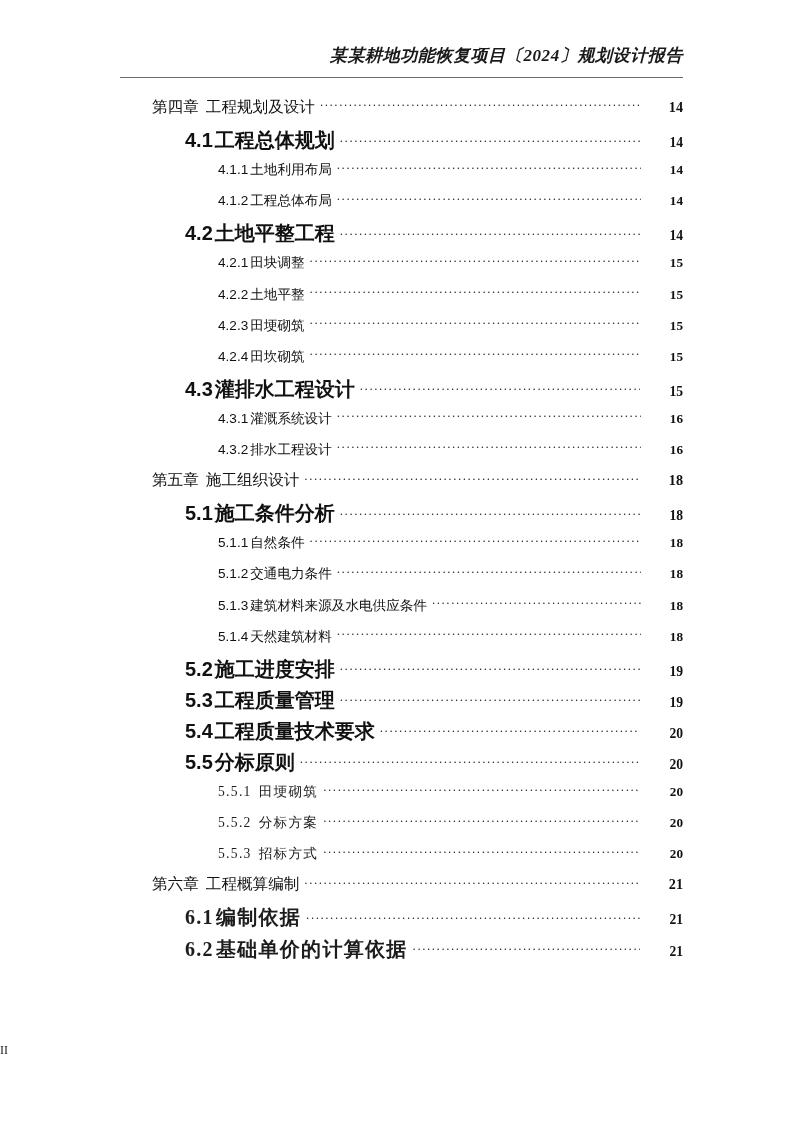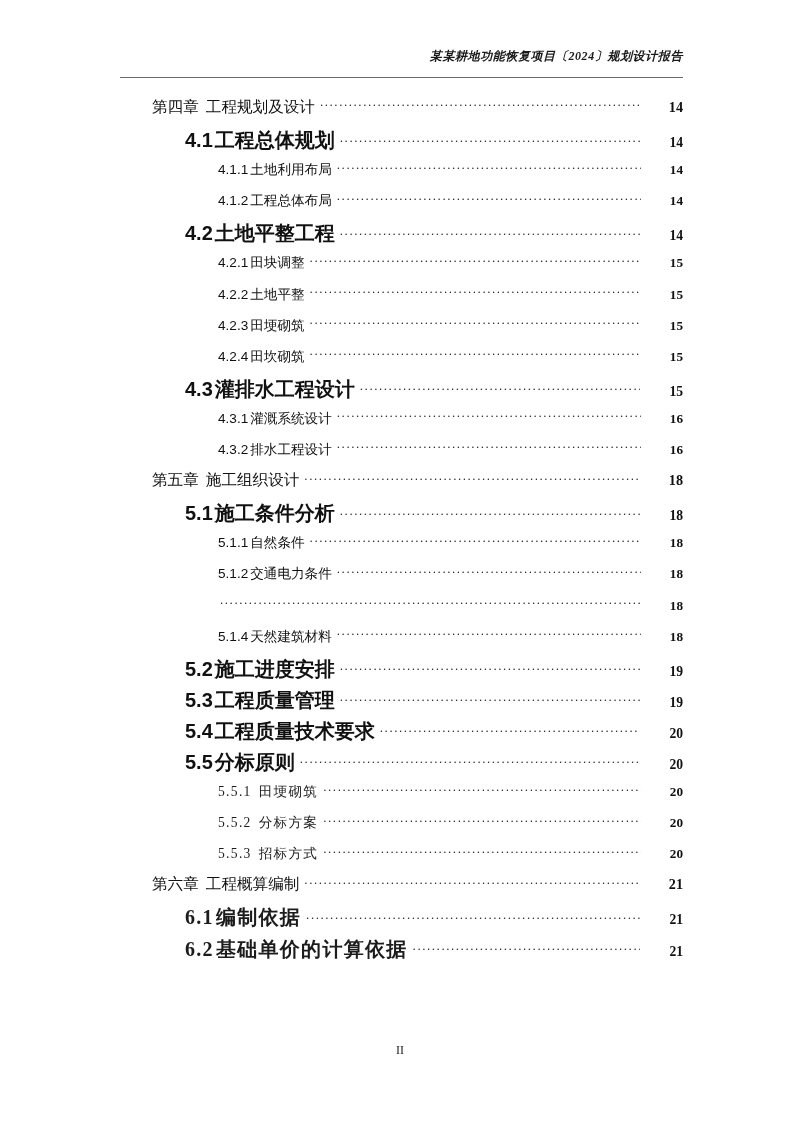--- a/index.html
+++ b/index.html
@@ -26,21 +26,21 @@
   .page-header {
     position: absolute;
     left: 120px;
     right: 117px;
     top: 48px;
     height: 30px;
   }
   .page-header-text {
     text-align: right;
     font-family: "Liberation Serif", "DejaVu Serif", serif;
-    font-size: 12px;
+    font-size: 17px;
     letter-spacing: 0.6px;
     color: #1a1a1a;
     font-weight: 600;
     font-style: italic;
     white-space: nowrap;
     line-height: 16px;
   }
   .page-header-rule {
     position: absolute;
     left: 0;
@@ -139,21 +139,20 @@
 
   .num { padding-right: 2px; }
   .num.wide { padding-right: 7px; }
 
   
   .page-footer {
     position: absolute;
     left: 0;
     right: 0;
     top: 1040px;
-    text-align: center;
   }
   .page-footer-number {
     font-family: "Liberation Serif", "DejaVu Serif", serif;
     font-size: 12px;
     color: #222222;
   }
 </style>
 </head>
 <body>
 
@@ -239,20 +238,21 @@
         <span class="toc-label"><span class="num">5.1.1</span><span>自然条件</span></span>
         <span class="toc-leader"></span>
         <span class="toc-page">18</span>
       </div>
       <div class="toc-row lvl3">
         <span class="toc-label"><span class="num">5.1.2</span><span>交通电力条件</span></span>
         <span class="toc-leader"></span>
         <span class="toc-page">18</span>
       </div>
       <div class="toc-row lvl3">
+        <span class="toc-label"><span class="num">5.1.3</span><span>建筑材料来源及水电供应条件</span></span>
         <span class="toc-leader"></span>
         <span class="toc-page">18</span>
       </div>
       <div class="toc-row lvl3">
         <span class="toc-label"><span class="num">5.1.4</span><span>天然建筑材料</span></span>
         <span class="toc-leader"></span>
         <span class="toc-page">18</span>
       </div>
       <div class="toc-row lvl2">
         <span class="toc-label"><span class="num">5.2</span><span>施工进度安排</span></span>

